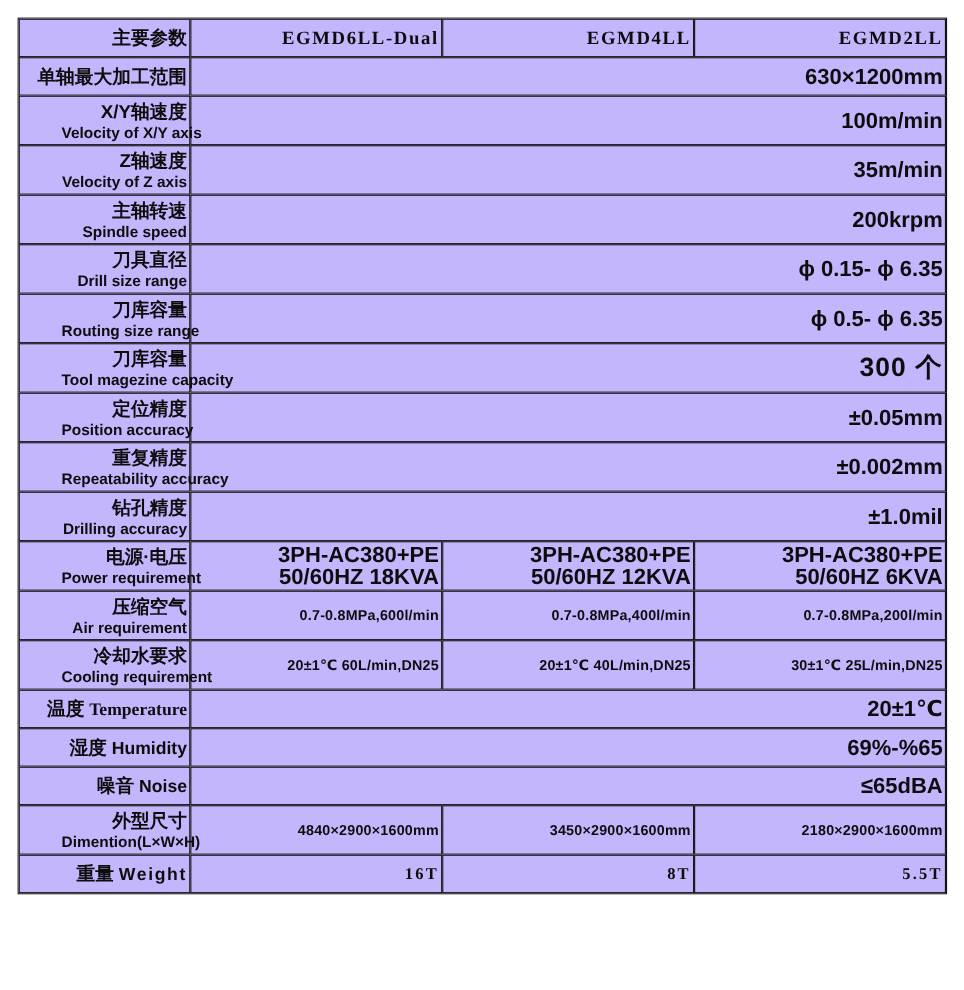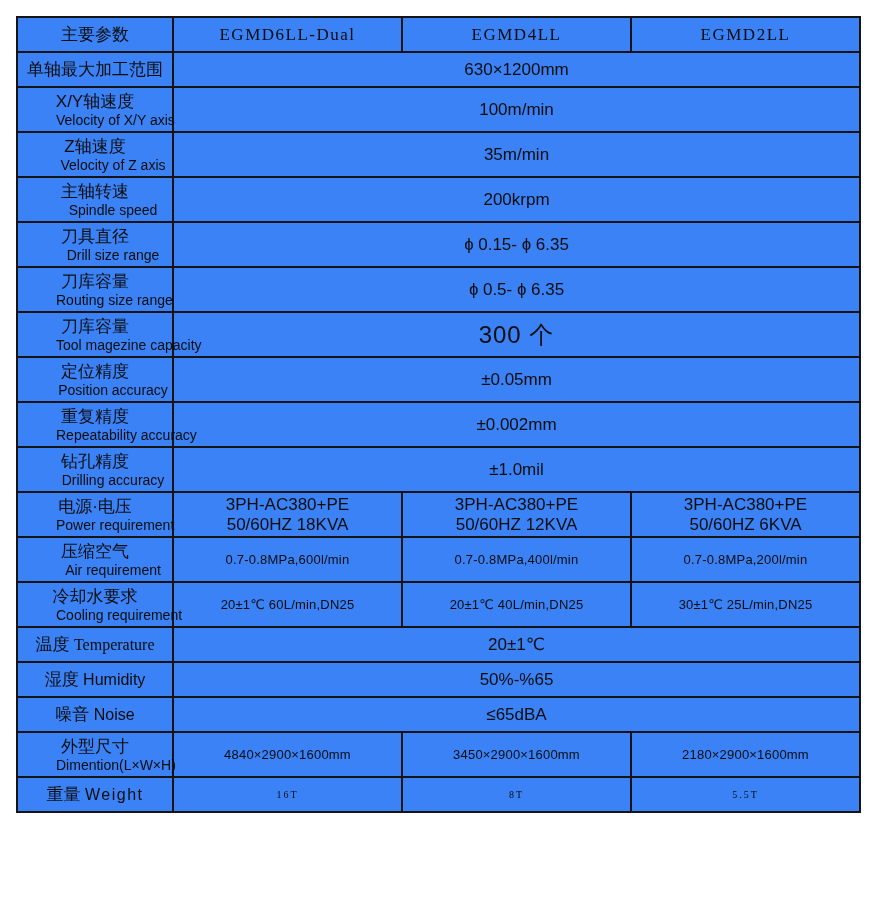--- a/index.html
+++ b/index.html
@@ -20,54 +20,55 @@
     border-collapse: separate;
     border-spacing: 0;
     table-layout: fixed;
     width: 845px;
     border: 1px solid #141414;
   }
   col.c-label  { width: 156px; }
   col.c-model  { width: 229px; }
   td {
     border: 1px solid #141414;
-    text-align: center;
+    text-align: right;
     vertical-align: middle;
     padding: 1px 2px;
     overflow: visible;
-    background: #3b82f6;
+    background: #c4b5fd;
+    font-weight: bold;
   }
   tr.tall  { height: 45px; }
   tr.short { height: 35px; }
   td.lab .zh {
     font-size: 17px;
     line-height: 21px;
     white-space: nowrap;
   }
   td.lab .en {
     font-size: 14px;
     line-height: 17px;
     white-space: nowrap;
     margin-left: 36px;
   }
   td.lab .eni {
     font-size: 16px;
   }
   td.val {
-    font-size: 17px;
+    font-size: 20px;
     white-space: pre-line;
     line-height: 20px;
   }
   .serif {
     font-family: "Liberation Serif", "DejaVu Serif", serif;
   }
   td.val.hdr { font-size: 17px; letter-spacing: 1.5px; }
   td.val.sm  { font-size: 13px; letter-spacing: 0.2px; }
   td.val.big { font-size: 24px; letter-spacing: 1px; }
-  td.val.wt  { font-size: 10px; letter-spacing: 2px; margin-left: 32px; }
+  td.val.wt  { font-size: 15px; letter-spacing: 2px; margin-left: 32px; }
   .ls        { letter-spacing: 1.5px; }
   .en-serif  { font-family: "Liberation Serif", "DejaVu Serif", serif; font-size: 15px; }
 </style>
 </head>
 <body>
 
 <div class="page">
   <table class="spec">
     <colgroup>
       <col class="c-label">
@@ -182,21 +183,21 @@
           <td class="val sm">20±1℃ 60L/min,DN25</td>
           <td class="val sm">20±1℃ 40L/min,DN25</td>
           <td class="val sm">30±1℃ 25L/min,DN25</td>
         </tr>
         <tr class="short">
           <td class="lab"><span class="zh">温度</span> <span class="eni en-serif">Temperature</span></td>
           <td class="val" colspan="3">20±1℃</td>
         </tr>
         <tr class="short">
           <td class="lab"><span class="zh">湿度</span> <span class="eni">Humidity</span></td>
-          <td class="val" colspan="3">50%-%65</td>
+          <td class="val" colspan="3">69%-%65</td>
         </tr>
         <tr class="short">
           <td class="lab"><span class="zh">噪音</span> <span class="eni">Noise</span></td>
           <td class="val" colspan="3">≤65dBA</td>
         </tr>
         <tr class="tall">
           <td class="lab">
             <div class="zh">外型尺寸</div>
             <div class="en">Dimention(L×W×H)</div>
           </td>

